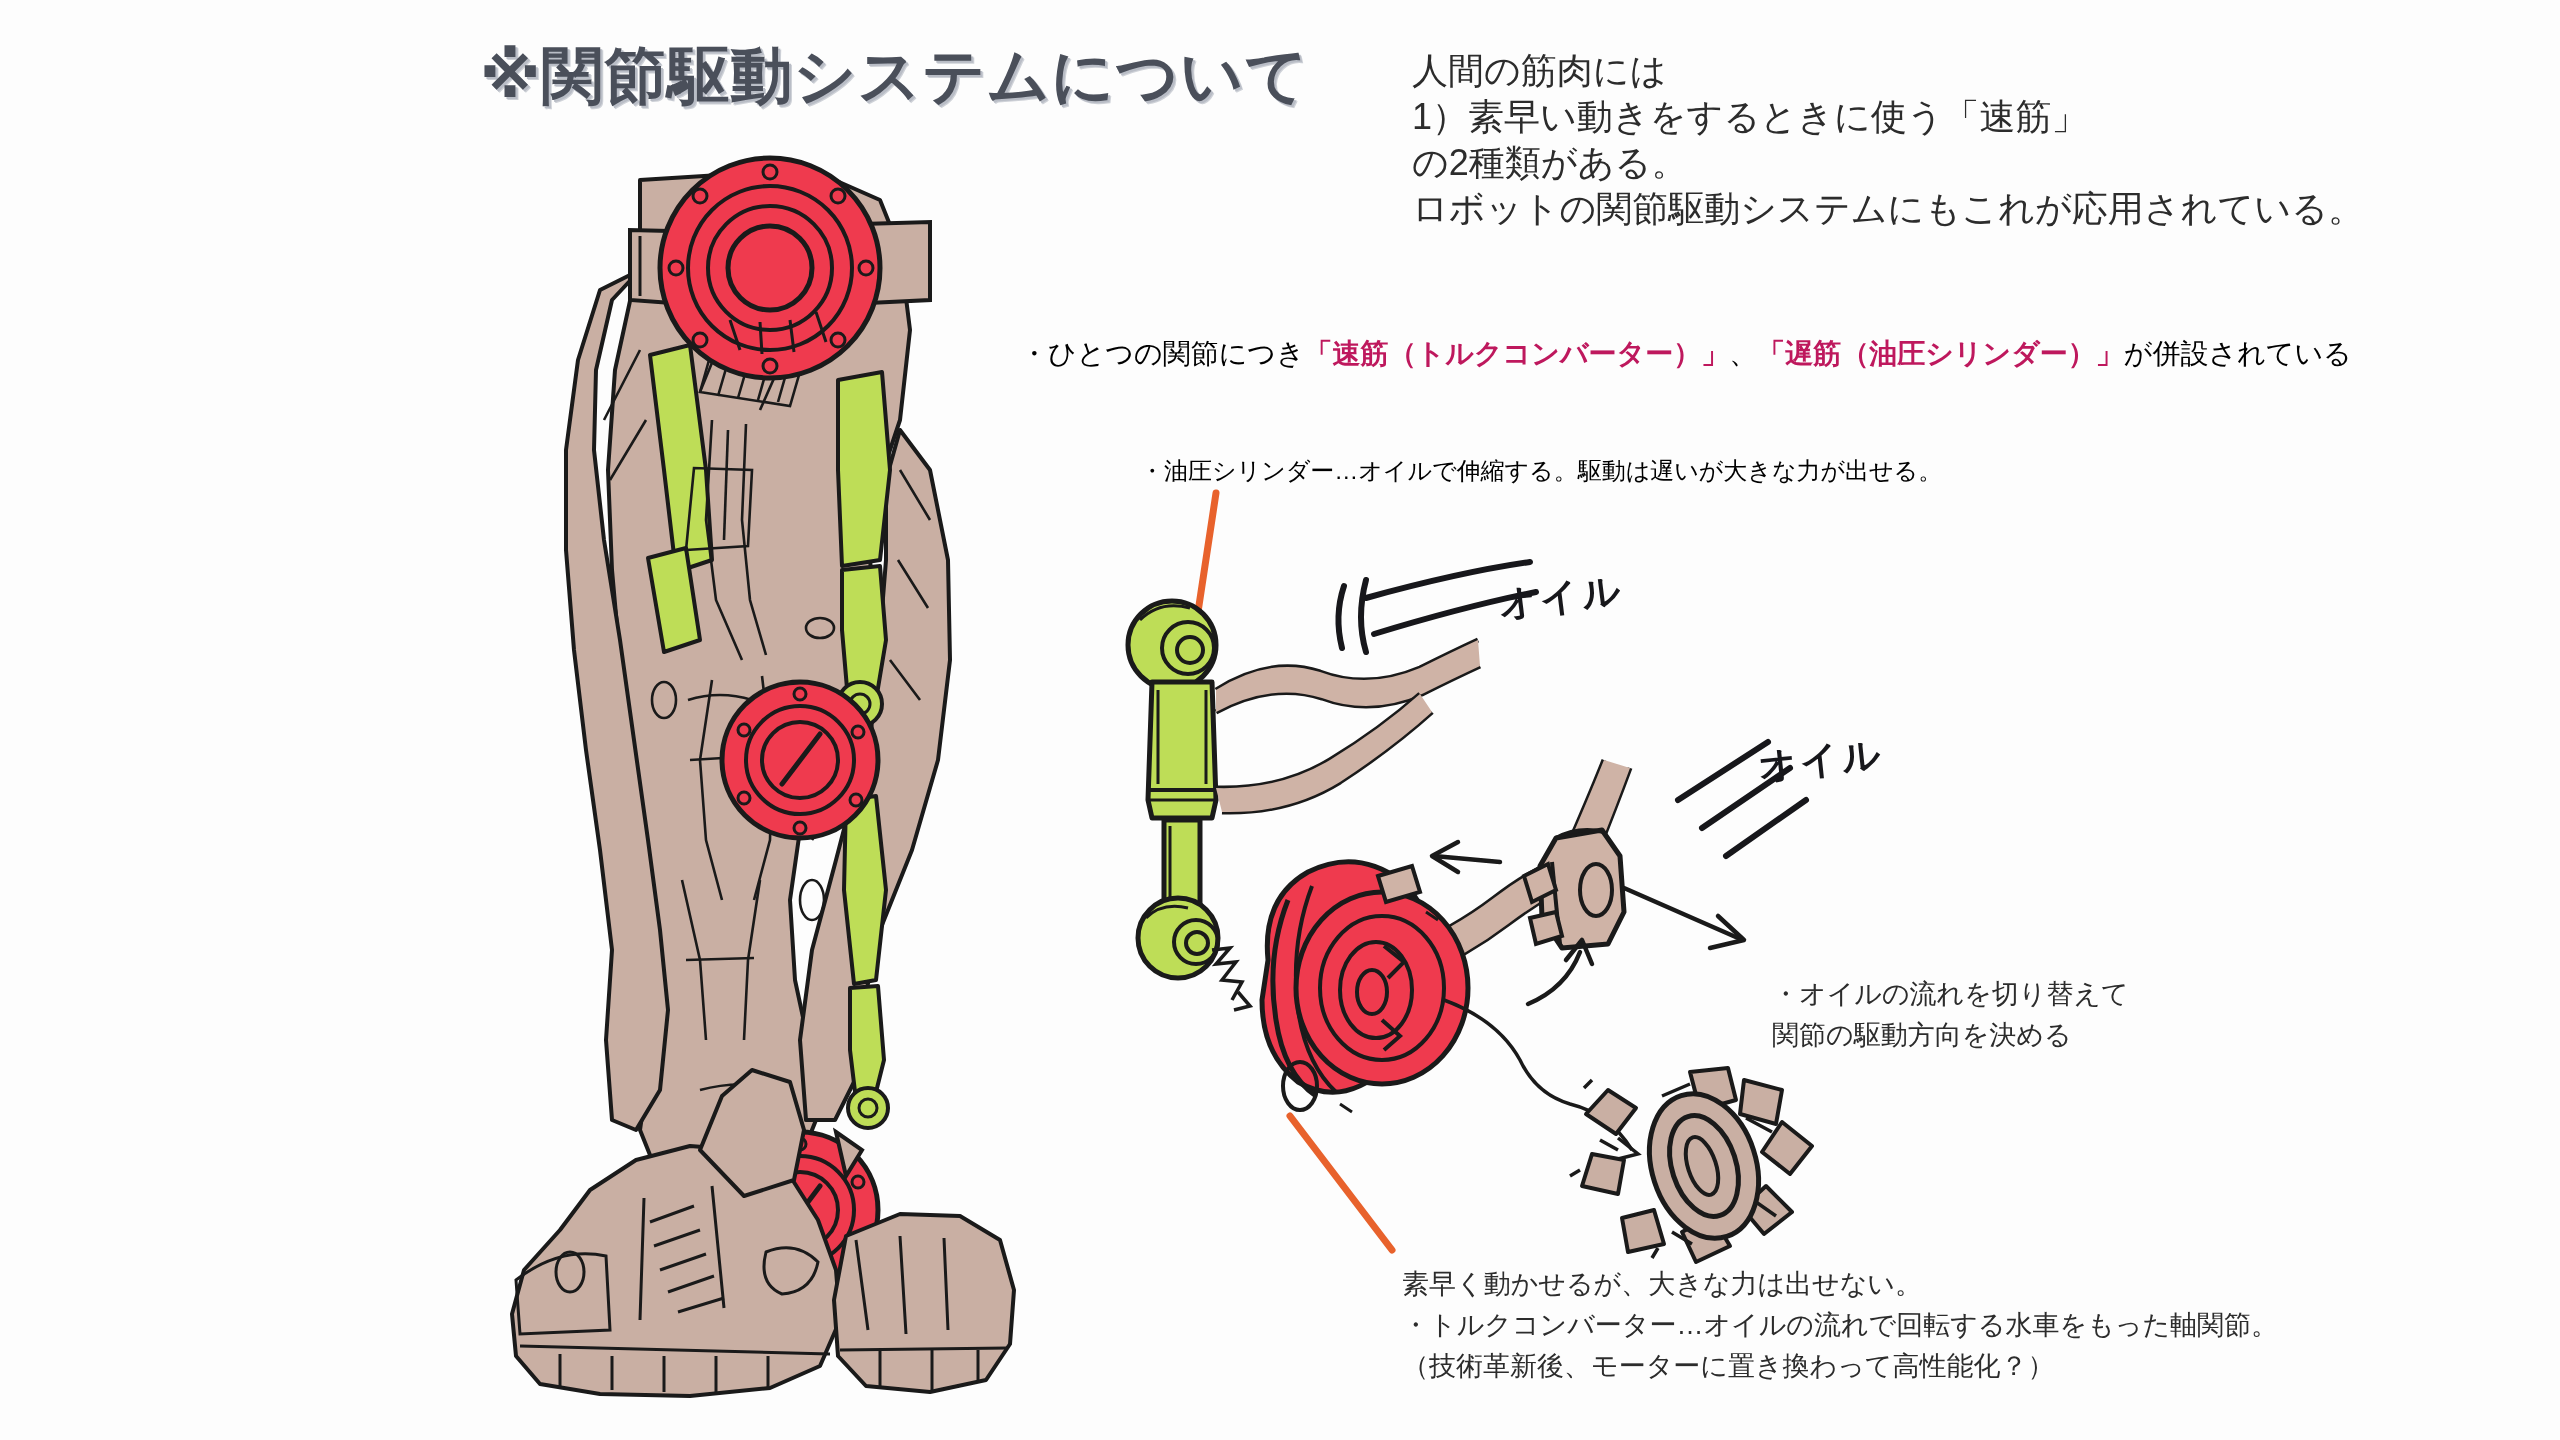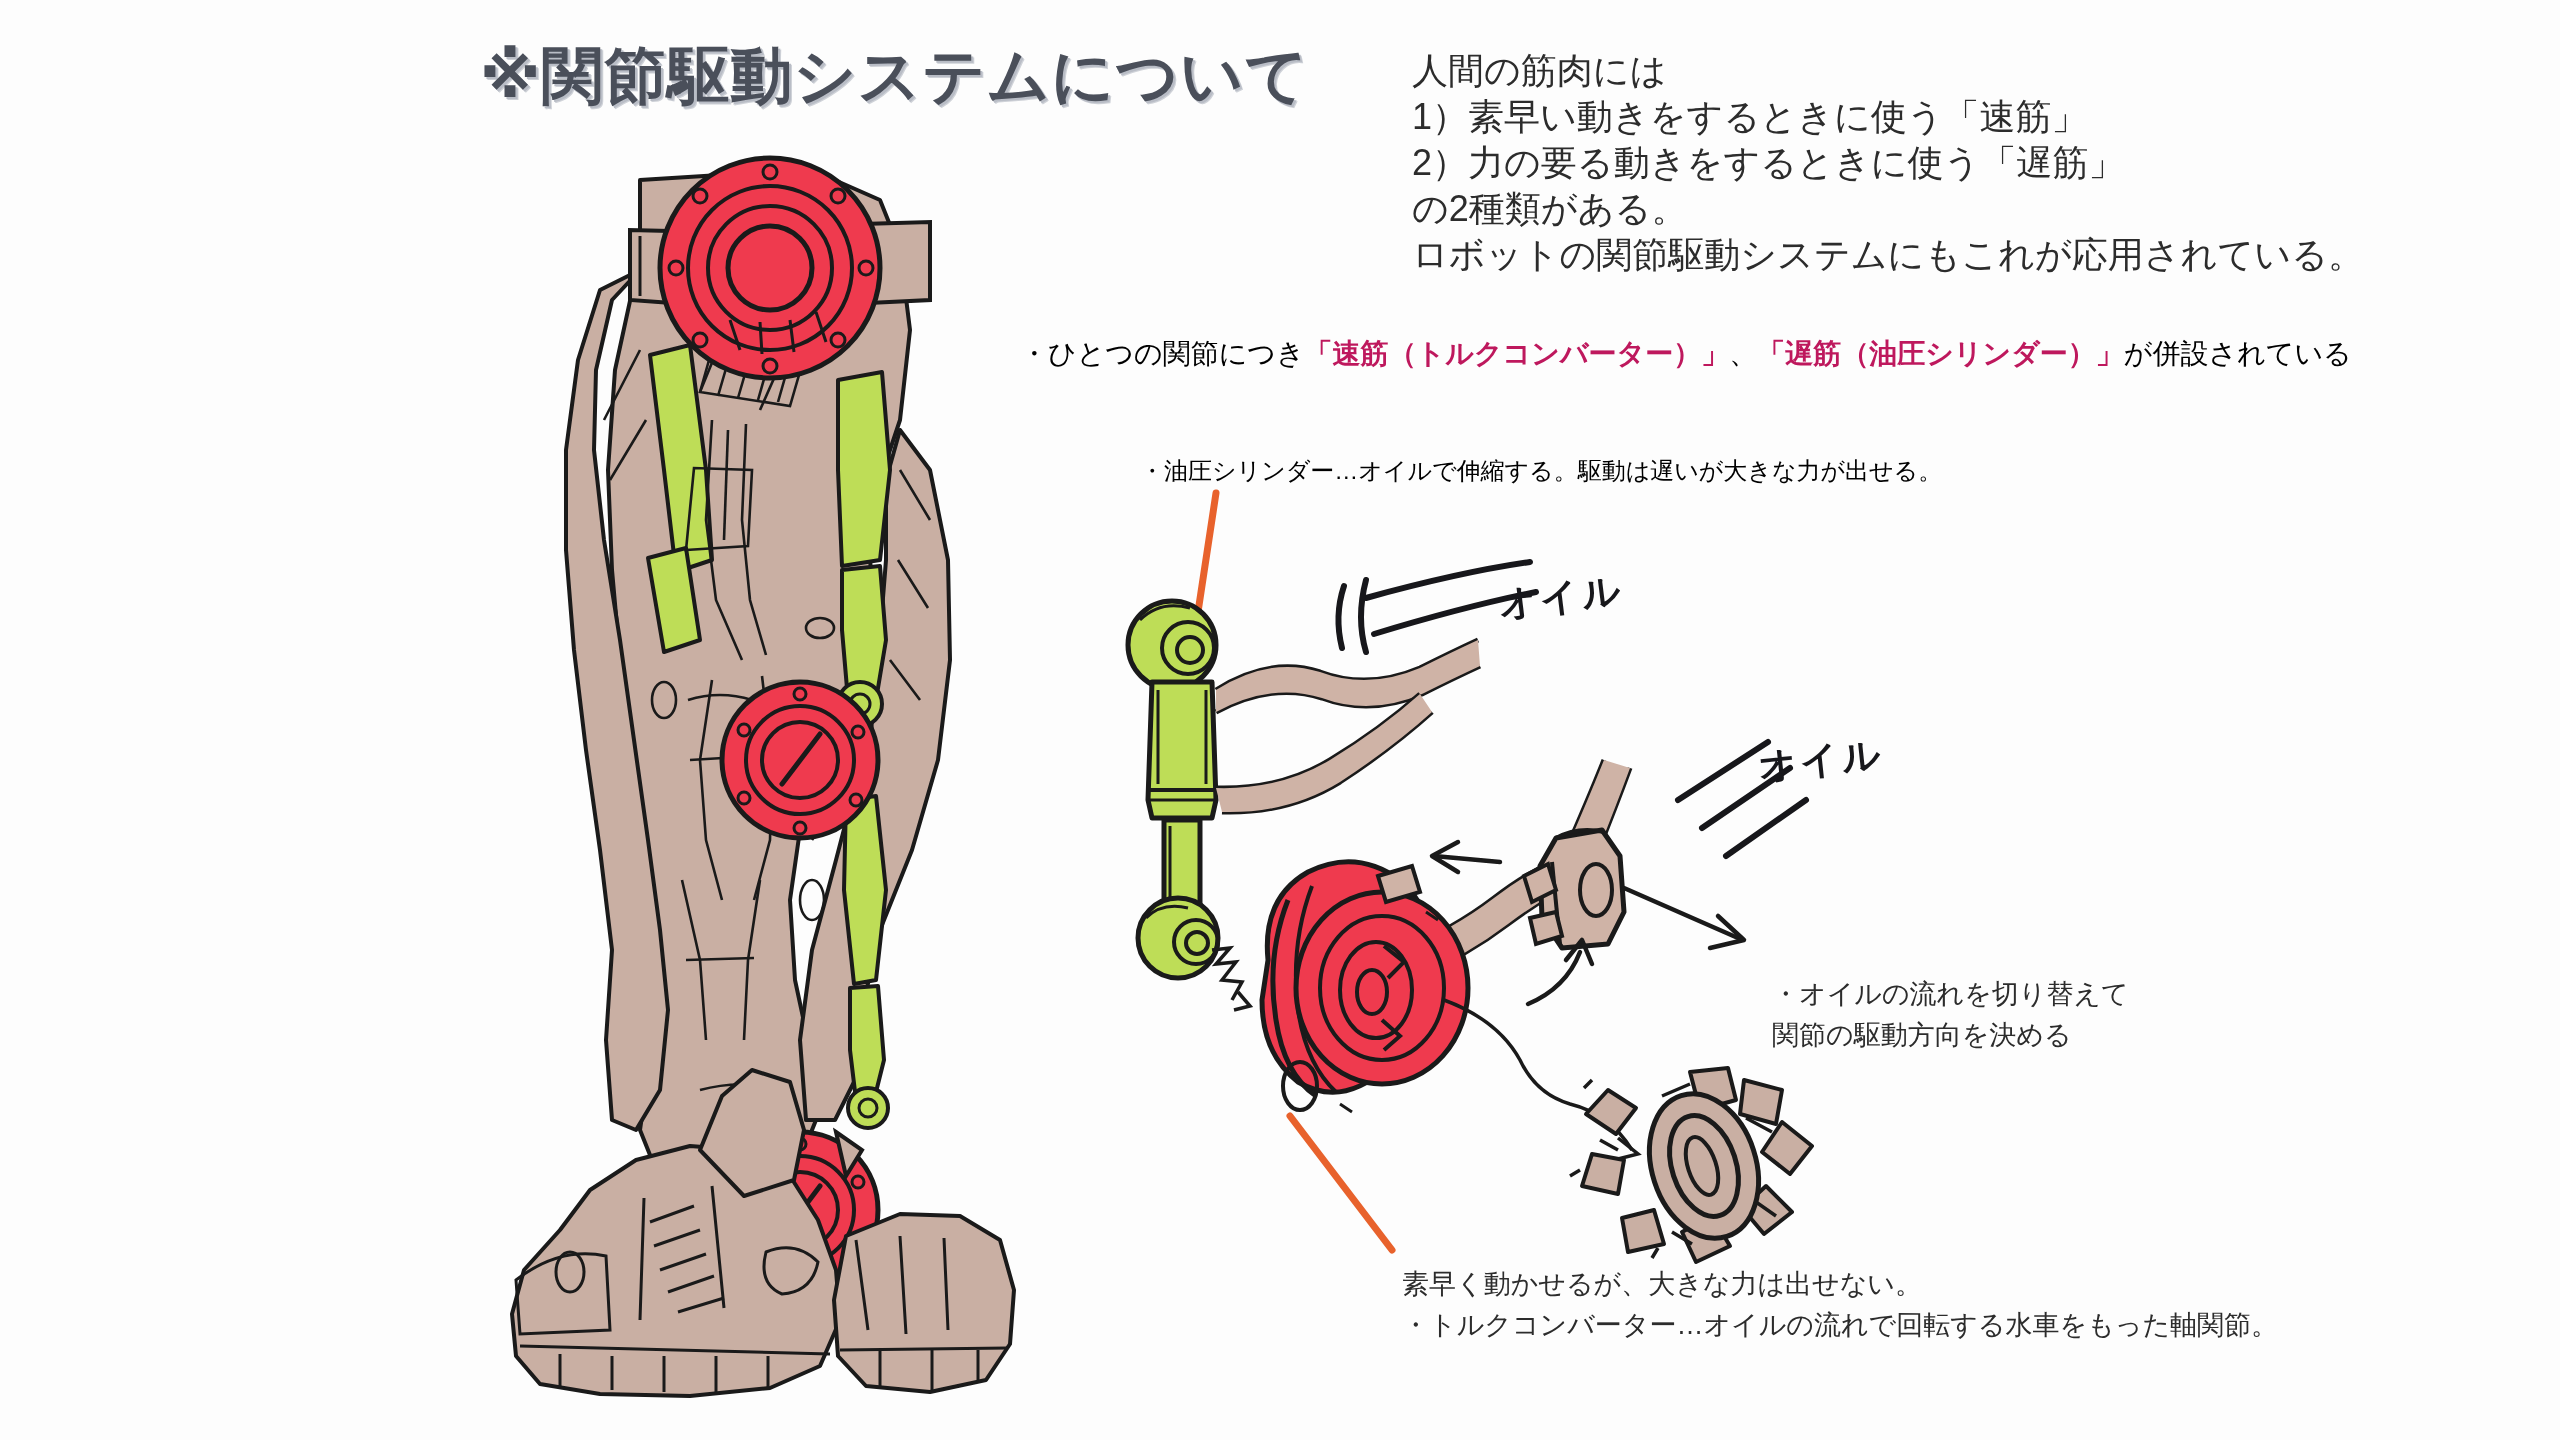--- a/index.html
+++ b/index.html
@@ -49,38 +49,38 @@
 </head>
 <body>
 
 <div id="stage">
 
   <div class="title">※関節駆動システムについて</div>
 
   <div class="tblock intro">
     <div class="tline lg">人間の筋肉には</div>
     <div class="tline lg">1）素早い動きをするときに使う「速筋」</div>
-    <div class="tline lg">2）力の要る動きをするときに使う「遅筋」</div>
     <div class="tline lg">の2種類がある。</div>
     <div class="tline lg">ロボットの関節駆動システムにもこれが応用されている。</div>
   </div>
 
   <div class="hl-line"><span>・ひとつの関節につき</span><span class="red">「速筋（トルクコンバーター）」</span><span>、</span><span class="red">「遅筋（油圧シリンダー）」</span><span>が併設されている</span></div>
 
   <div class="cyl-note">・油圧シリンダー…オイルで伸縮する。駆動は遅いが大きな力が出せる。</div>
 
 
   <div class="tblock switch-note">
     <div class="tline">・オイルの流れを切り替えて</div>
     <div class="tline">関節の駆動方向を決める</div>
   </div>
 
   <div class="tblock tc-note">
     <div class="tline">素早く動かせるが、大きな力は出せない。</div>
     <div class="tline">・トルクコンバーター…オイルの流れで回転する水車をもった軸関節。</div>
+    <div class="tline">（技術革新後、モーターに置き換わって高性能化？）</div>
   </div>
 
   <div class="hand h1">オイル</div>
   <div class="hand h2">オイル</div>
 
   <svg width="2560" height="1440" viewBox="0 0 2560 1440">
     <defs>
       <g id="boltring">
         <circle cx="0" cy="0" r="5" class="nofill" stroke="#1a1a1a" stroke-width="3"></circle>
       </g>

